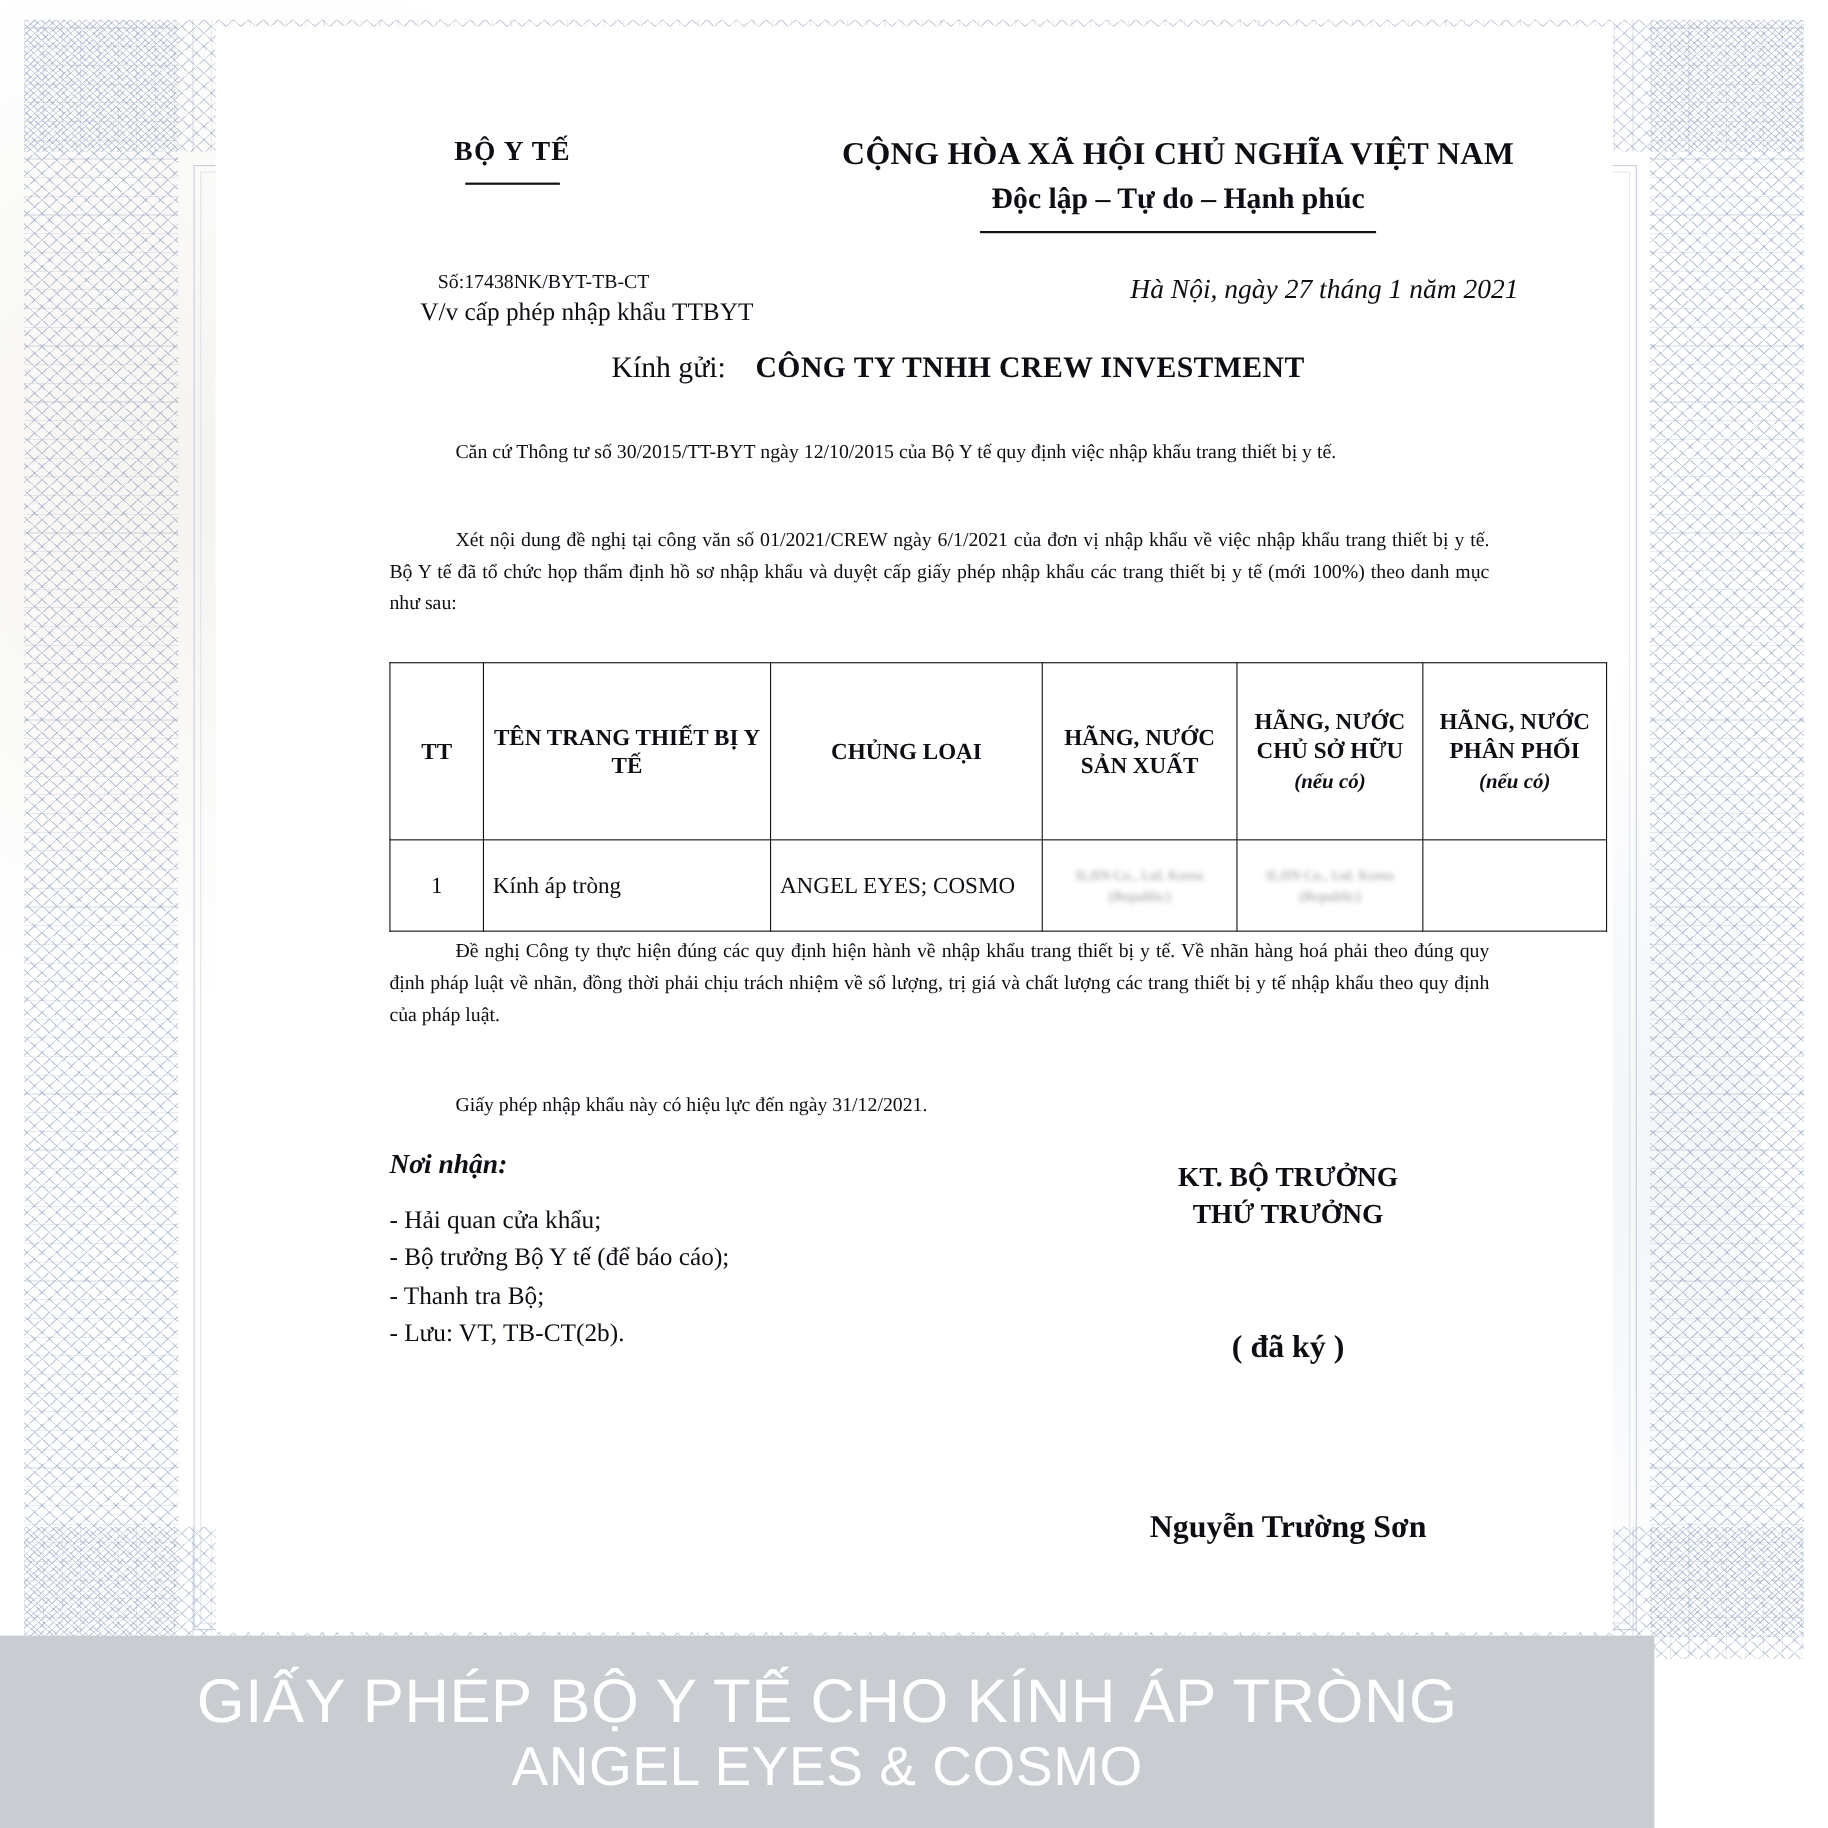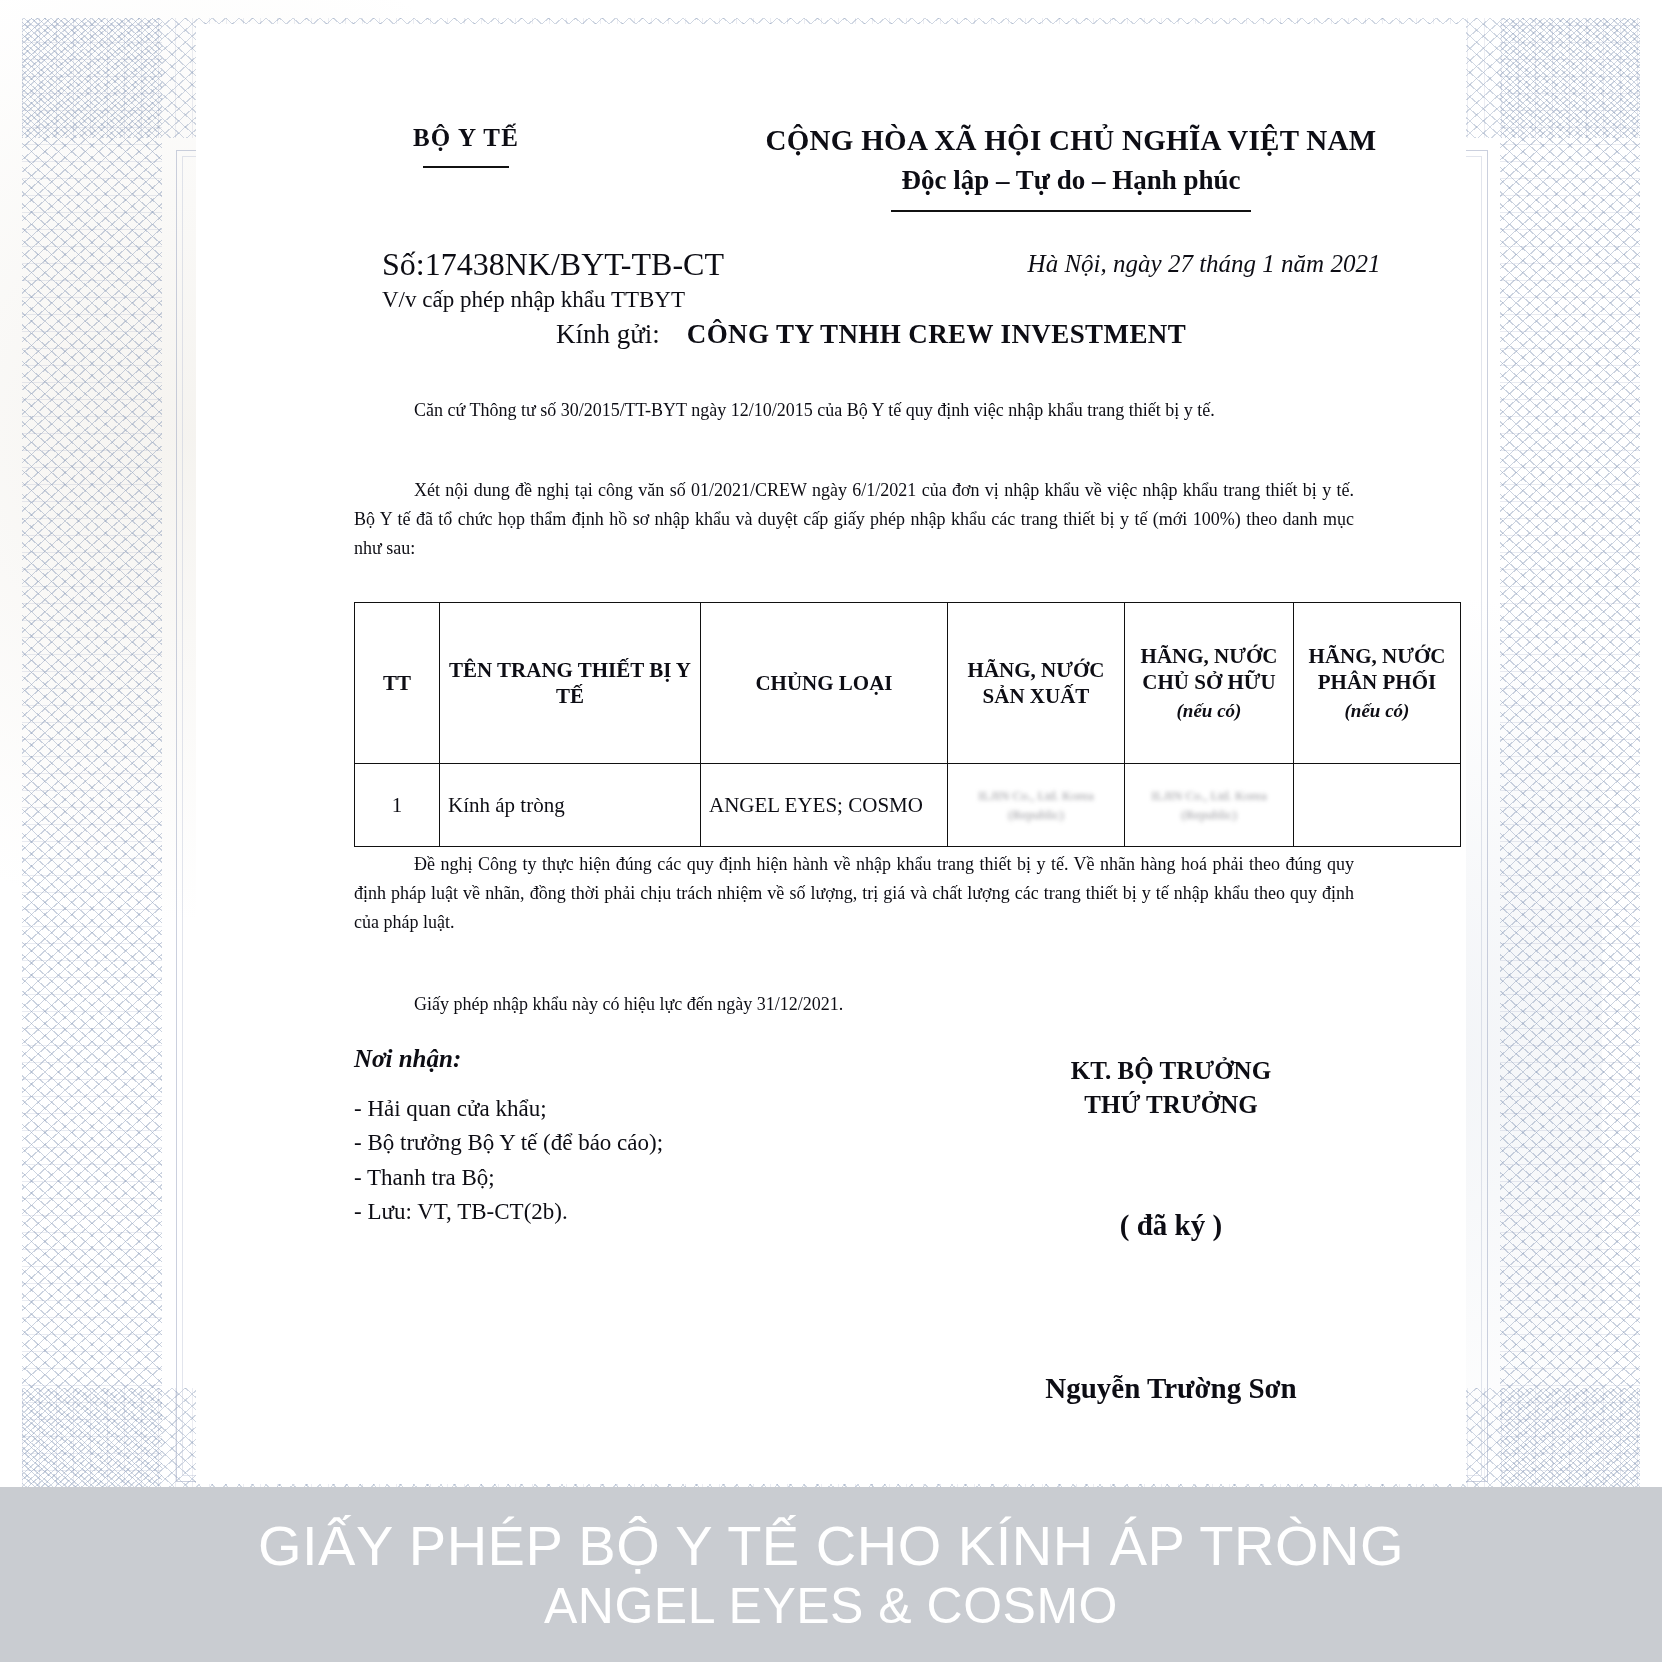--- a/index.html
+++ b/index.html
@@ -142,21 +142,21 @@
     position: absolute;
     top: 222px;
     left: 0;
     width: 1270px;
     display: flex;
   }
   .numline-left {
     width: 520px;
     padding-left: 186px;
   }
-  .t-sohieu { font-size: 32px; }
+  .t-sohieu { font-size: 18px; margin-left: 16px; }
   .t-vv { font-size: 23px; margin-top: 4px; }
   .numline-right {
     flex: 1;
     text-align: center;
     padding-left: 40px;
     padding-top: 4px;
   }
   .t-date {
     font-size: 25px;
     font-style: italic;
@@ -280,21 +280,21 @@
     text-align: center;
     font-size: 29px;
     font-weight: bold;
   }
 
   
   .caption {
     position: absolute;
     left: 0;
     bottom: 0;
-    width: 1662px;
+    width: 1504px;
     height: 175px;
     background: #c9ccd1;
     color: #ffffff;
     font-family: "Liberation Sans", sans-serif;
     display: flex;
     flex-direction: column;
     align-items: center;
     justify-content: center;
     line-height: 1.12;
   }

